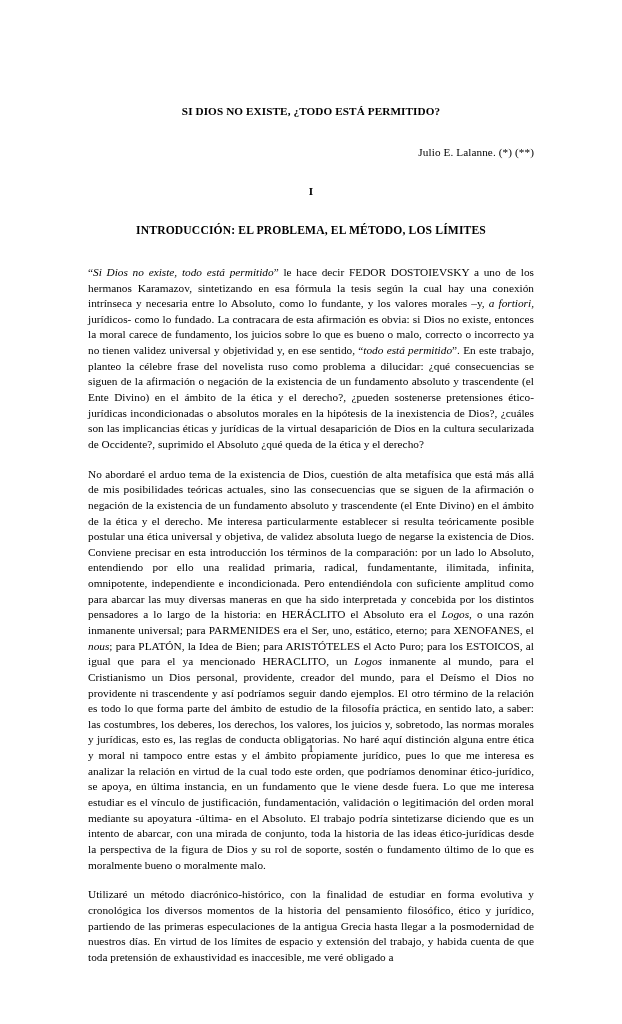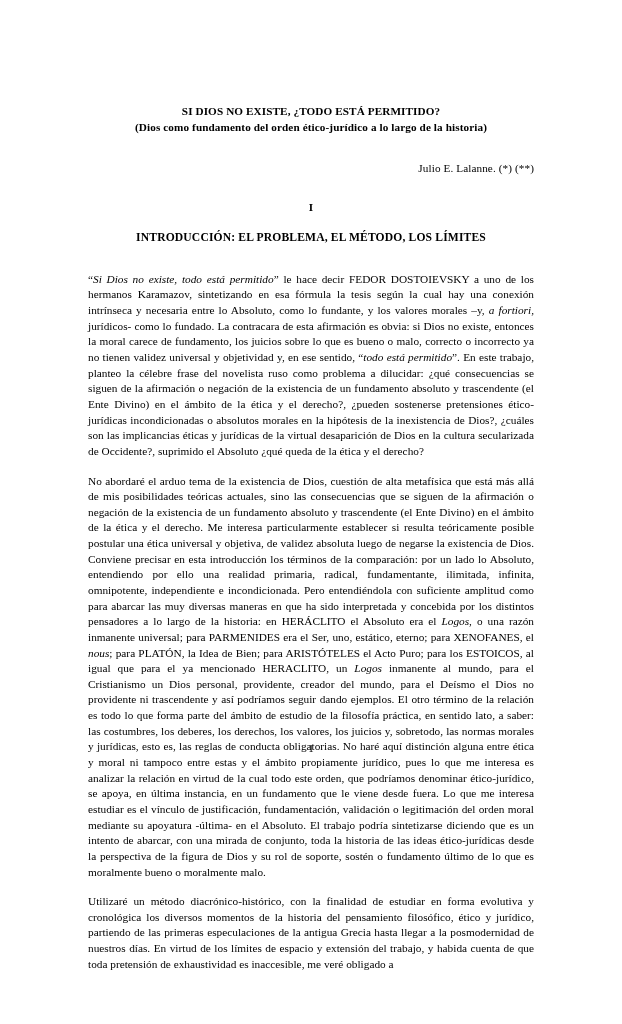--- a/index.html
+++ b/index.html
@@ -43,21 +43,21 @@
   .section-number {
     text-align: center;
     font-weight: bold;
     font-size: 11.2px;
     margin-top: 27px;
   }
   .section-heading {
     text-align: center;
     font-weight: bold;
     font-size: 11.6px;
-    margin-top: 18px;
+    margin-top: 27px;
     letter-spacing: 0.15px;
   }
   .body-par {
     text-align: justify;
     font-size: 11.3px;
     line-height: 1.385;
     margin-top: 14px;
     text-indent: 0;
     hyphens: auto;
     -webkit-hyphens: auto;
@@ -75,21 +75,20 @@
   }
   i { font-style: italic; }
 </style>
 </head>
 <body>
 
 <div class="page">
 
   <div class="title-block">
     <span class="title-line-1">SI DIOS NO EXISTE, ¿TODO ESTÁ PERMITIDO?</span>
-    <span class="title-line-2">(Dios como fundamento del orden ético-jurídico a lo largo de la historia)</span>
   </div>
 
   <div class="author">Julio E. Lalanne. (*) (**)</div>
 
   <div class="section-number">I</div>
 
   <div class="section-heading">INTRODUCCIÓN: EL PROBLEMA, EL MÉTODO, LOS LÍMITES</div>
 
   <p class="body-par first">“<i>Si Dios no existe, <i>todo está permitido</i></i>” le hace decir FEDOR DOSTOIEVSKY a uno de los hermanos Karamazov, sintetizando en esa fórmula la tesis según la cual hay una conexión intrínseca y necesaria entre lo Absoluto, como lo fundante, y los valores morales –y, <i>a fortiori</i>, jurídicos- como lo fundado. La contracara de esta afirmación es obvia: si Dios no existe, entonces la moral carece de fundamento, los juicios sobre lo que es bueno o malo, correcto o incorrecto ya no tienen validez universal y objetividad y, en ese sentido, “<i>todo está permitido</i>”. En este trabajo, planteo la célebre frase del novelista ruso como problema a dilucidar: ¿qué consecuencias se siguen de la afirmación o negación de la existencia de un fundamento absoluto y trascendente (el Ente Divino) en el ámbito de la ética y el derecho?, ¿pueden sostenerse pretensiones ético-jurídicas incondicionadas o absolutos morales en la hipótesis de la inexistencia de Dios?, ¿cuáles son las implicancias éticas y jurídicas de la virtual desaparición de Dios en la cultura secularizada de Occidente?, suprimido el Absoluto ¿qué queda de la ética y el derecho?</p>
 

